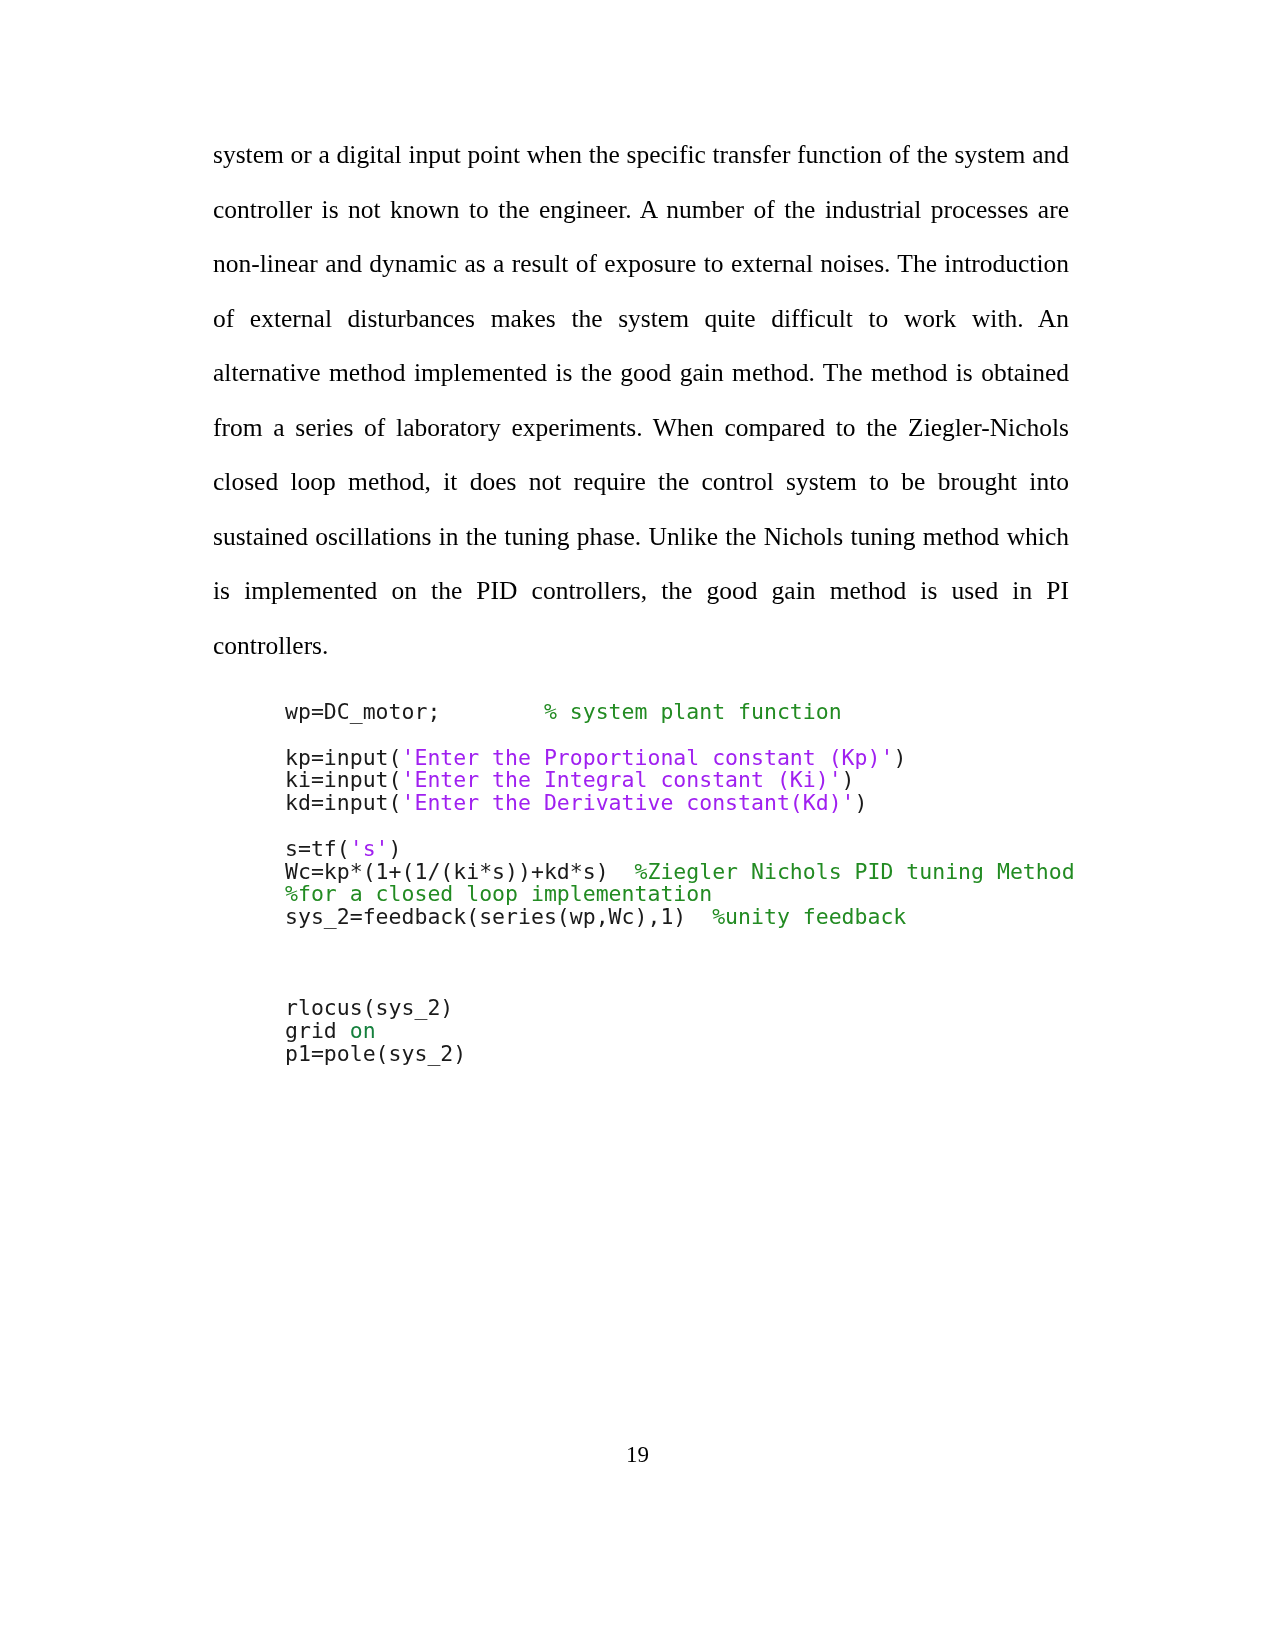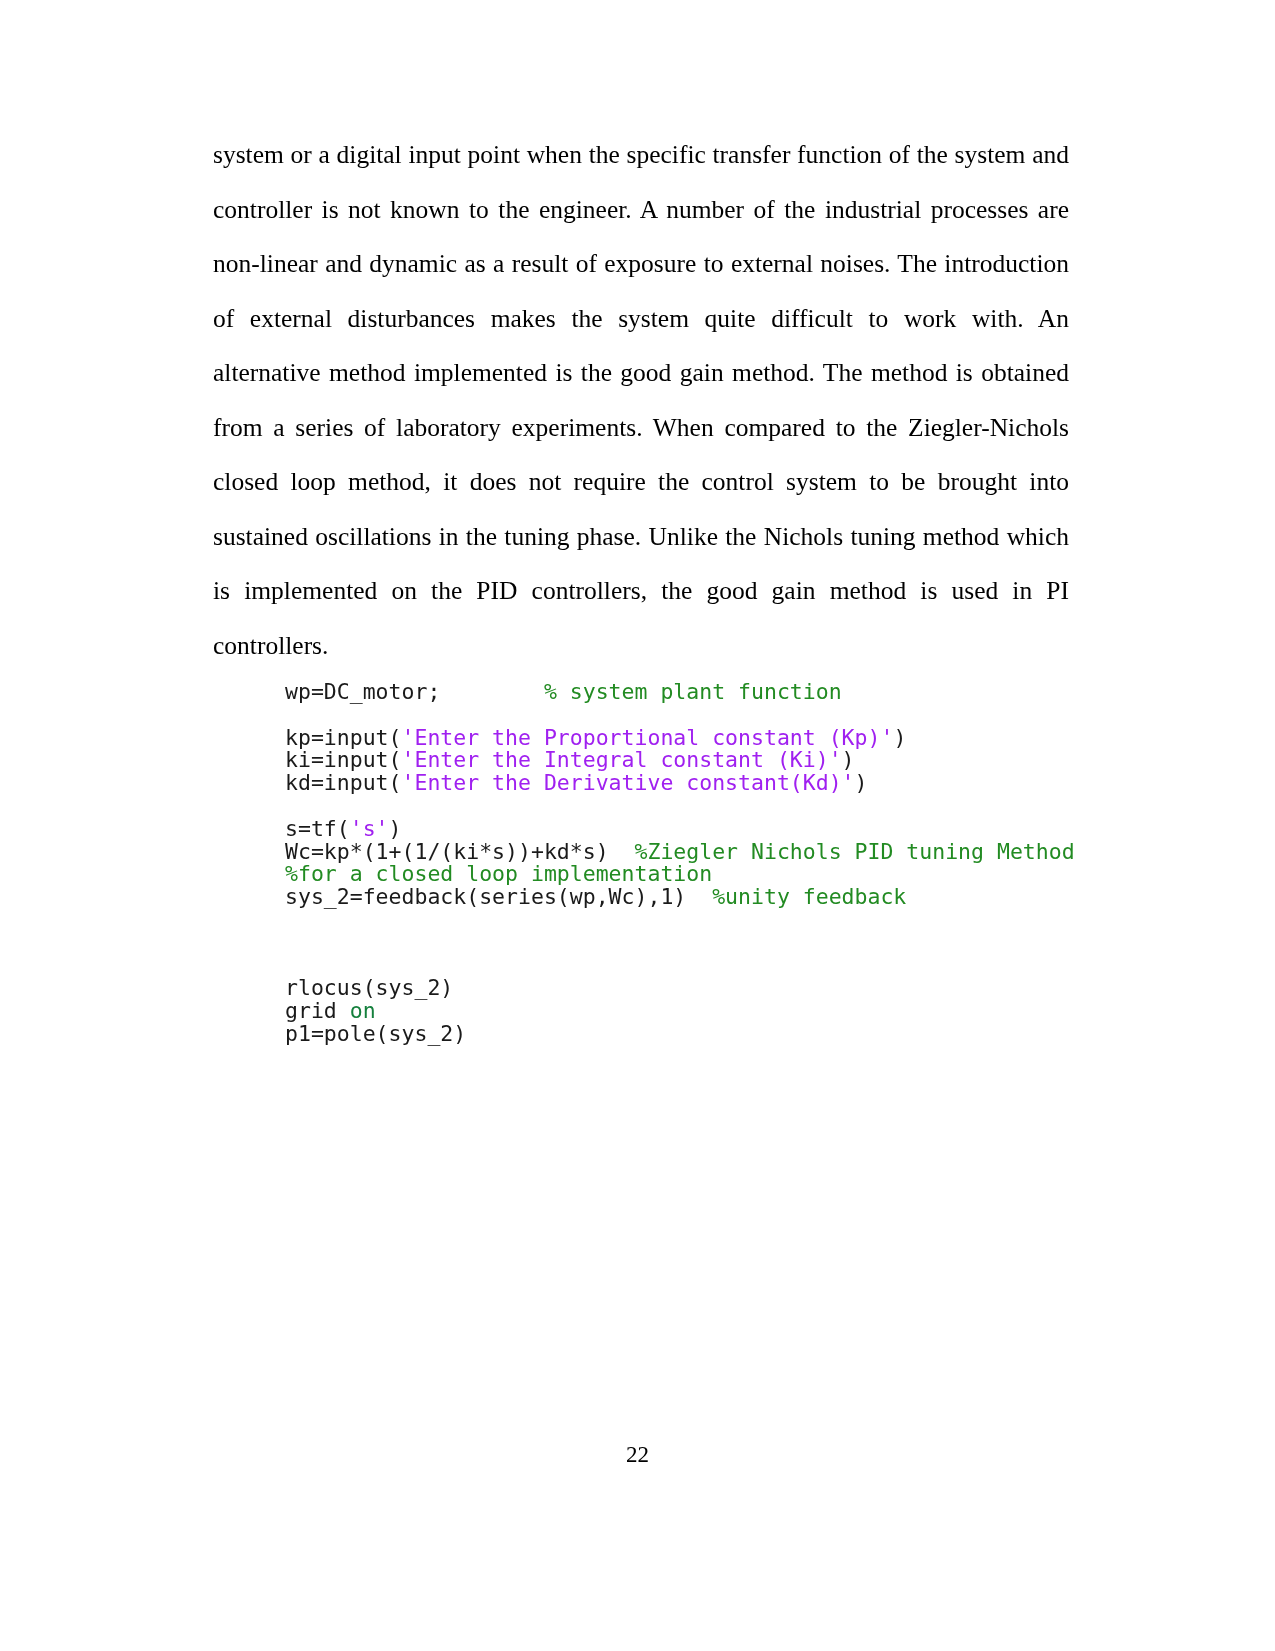--- a/index.html
+++ b/index.html
@@ -30,21 +30,21 @@
     font-family: "Liberation Serif", serif;
     font-size: 25.5px;
     line-height: 54.5px;
     text-align: justify;
     text-justify: inter-word;
     margin: 0;
     color: #000000;
     hyphens: none;
   }
   .code-block {
-    margin-top: 8px;
+    margin-top: 28px;
     margin-left: 72px;
     font-family: "DejaVu Sans Mono", "Liberation Mono", monospace;
     font-size: 21.5px;
     line-height: 22.8px;
     color: #1a1a1a;
     white-space: pre;
     letter-spacing: 0px;
   }
   .code-line {
     white-space: pre;
@@ -75,15 +75,15 @@
 <div class="page">
 
   <div class="content">
 
     <p class="body-par">system or a digital input point when the specific transfer function of the system and controller is not known to the engineer. A number of the industrial processes are non-linear and dynamic as a result of exposure to external noises. The introduction of external disturbances makes the system quite difficult to work with. An alternative method implemented is the good gain method. The method is obtained from a series of laboratory experiments. When compared to the Ziegler-Nichols closed loop method, it does not require the control system to be brought into sustained oscillations in the tuning phase. Unlike the Nichols tuning method which is implemented on the PID controllers, the good gain method is used in PI controllers.</p>
 
     <div class="code-block"><div class="code-line"><span class="tok-plain">wp=DC_motor;        </span><span class="tok-comment">% system plant function</span></div><div class="code-line blank-line">&nbsp;</div><div class="code-line"><span class="tok-plain">kp=input(</span><span class="tok-string">'Enter the Proportional constant (Kp)'</span><span class="tok-plain">)</span></div><div class="code-line"><span class="tok-plain">ki=input(</span><span class="tok-string">'Enter the Integral constant (Ki)'</span><span class="tok-plain">)</span></div><div class="code-line"><span class="tok-plain">kd=input(</span><span class="tok-string">'Enter the Derivative constant(Kd)'</span><span class="tok-plain">)</span></div><div class="code-line blank-line">&nbsp;</div><div class="code-line"><span class="tok-plain">s=tf(</span><span class="tok-string">'s'</span><span class="tok-plain">)</span></div><div class="code-line"><span class="tok-plain">Wc=kp*(1+(1/(ki*s))+kd*s)  </span><span class="tok-comment">%Ziegler Nichols PID tuning Method</span></div><div class="code-line"><span class="tok-comment">%for a closed loop implementation</span></div><div class="code-line"><span class="tok-plain">sys_2=feedback(series(wp,Wc),1)  </span><span class="tok-comment">%unity feedback</span></div><div class="code-line blank-line">&nbsp;</div><div class="code-line blank-line">&nbsp;</div><div class="code-line blank-line">&nbsp;</div><div class="code-line"><span class="tok-plain">rlocus(sys_2)</span></div><div class="code-line"><span class="tok-plain">grid </span><span class="tok-keyword">on</span></div><div class="code-line"><span class="tok-plain">p1=pole(sys_2)</span></div></div>
 
   </div>
 
-  <div class="page-number">22</div>
+  <div class="page-number">19</div>
 
 </div>
 
 </body></html>

